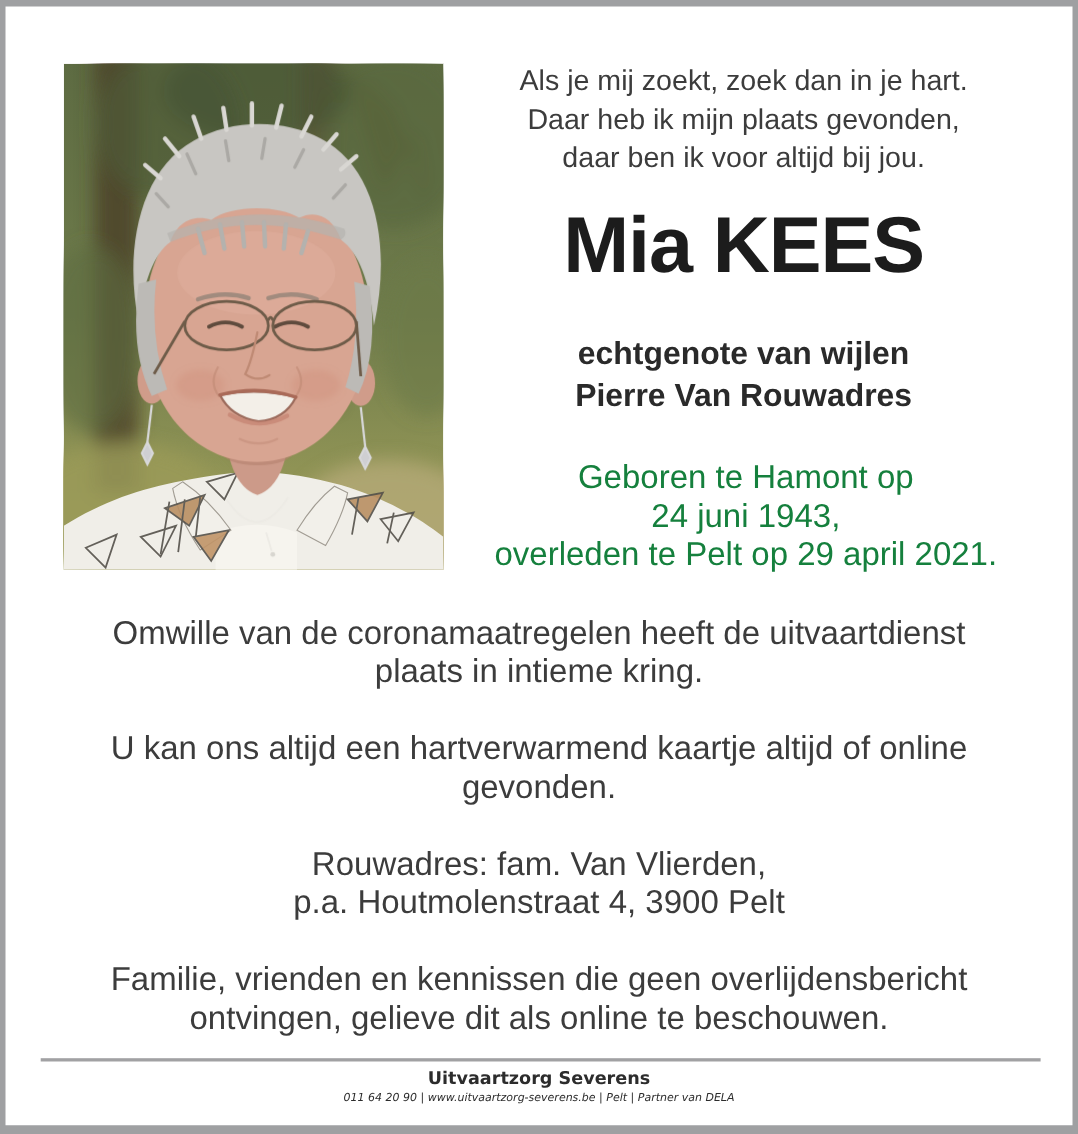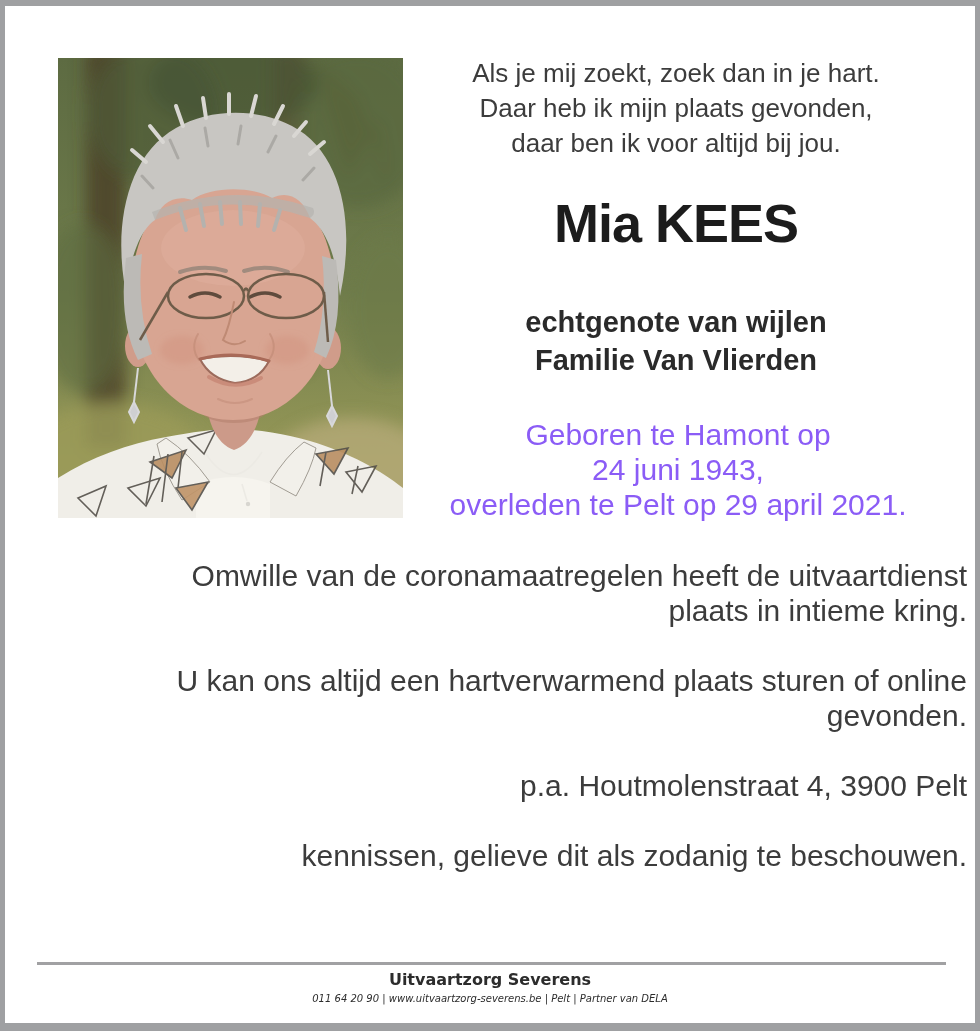--- a/index.html
+++ b/index.html
@@ -27,37 +27,37 @@
     position: absolute; left: 415px; top: 0;
     width: 512px; height: 100%;
     text-align: center;
   }
   .poem {
     position: absolute; top: 50px; left: 0; right: 0;
     font-size: 26px; line-height: 35px; color: #3c3c3c;
   }
   .name {
     position: absolute; top: 188px; left: 0; right: 0;
-    font-size: 54px; line-height: 58px; font-weight: bold;
+    font-size: 72px; line-height: 58px; font-weight: bold;
     letter-spacing: -1px; color: #1c1c1c;
   }
   .relation {
     position: absolute; top: 297px; left: 0; right: 0;
     font-size: 29px; line-height: 38px; font-weight: bold; color: #2a2a2a;
   }
   .life {
     position: absolute; top: 411px; left: 4px; right: 0;
-    font-size: 30px; line-height: 35px; color: #8b5cf6;
+    font-size: 30px; line-height: 35px; color: #15803d;
   }
   .body-text {
     position: absolute; top: 552px; left: 8px; right: 8px;
     text-align: center;
     font-size: 30px; line-height: 35px; color: #3c3c3c;
   }
-  .body-text .para { margin: 0 0 35px 0; text-align: right; }
+  .body-text .para { margin: 0 0 35px 0; }
   .separator {
     position: absolute; top: 956px; left: 32px;
     width: 909px; height: 3px; background: #a1a1a3;
   }
   .footer {
     position: absolute; top: 963px; left: 0; right: 0;
     text-align: center;
     font-family: "DejaVu Sans", sans-serif;
     color: #2c2c2c;
   }
@@ -219,43 +219,45 @@
 
   <div class="right-col">
     <div class="poem">
       <div>Als je mij zoekt, zoek dan in je hart.</div>
       <div>Daar heb ik mijn plaats gevonden,</div>
       <div>daar ben ik voor altijd bij jou.</div>
     </div>
     <div class="name">Mia KEES</div>
     <div class="relation">
       <div>echtgenote van wijlen</div>
-      <div>Familie Van Vlierden</div>
+      <div>Pierre Van Rouwadres</div>
     </div>
     <div class="life">
       <div>Geboren te Hamont op</div>
       <div>24 juni 1943,</div>
       <div>overleden te Pelt op 29 april 2021.</div>
     </div>
   </div>
 
   <div class="body-text">
     <div class="para">
       <div>Omwille van de coronamaatregelen heeft de uitvaartdienst</div>
       <div>plaats in intieme kring.</div>
     </div>
     <div class="para">
-      <div>U kan ons altijd een hartverwarmend plaats sturen of online</div>
+      <div>U kan ons altijd een hartverwarmend kaartje altijd of online</div>
       <div>gevonden.</div>
     </div>
     <div class="para">
+      <div>Rouwadres: fam. Van Vlierden,</div>
       <div>p.a. Houtmolenstraat 4, 3900 Pelt</div>
     </div>
     <div class="para">
-      <div>kennissen, gelieve dit als zodanig te beschouwen.</div>
+      <div>Familie, vrienden en kennissen die geen overlijdensbericht</div>
+      <div>ontvingen, gelieve dit als online te beschouwen.</div>
     </div>
   </div>
 
   <div class="separator"></div>
   <div class="footer">
     <div class="footer-company">Uitvaartzorg Severens</div>
     <div class="footer-contact">011 64 20 90 | www.uitvaartzorg-severens.be | Pelt | Partner van DELA</div>
   </div>
 
 </div>

